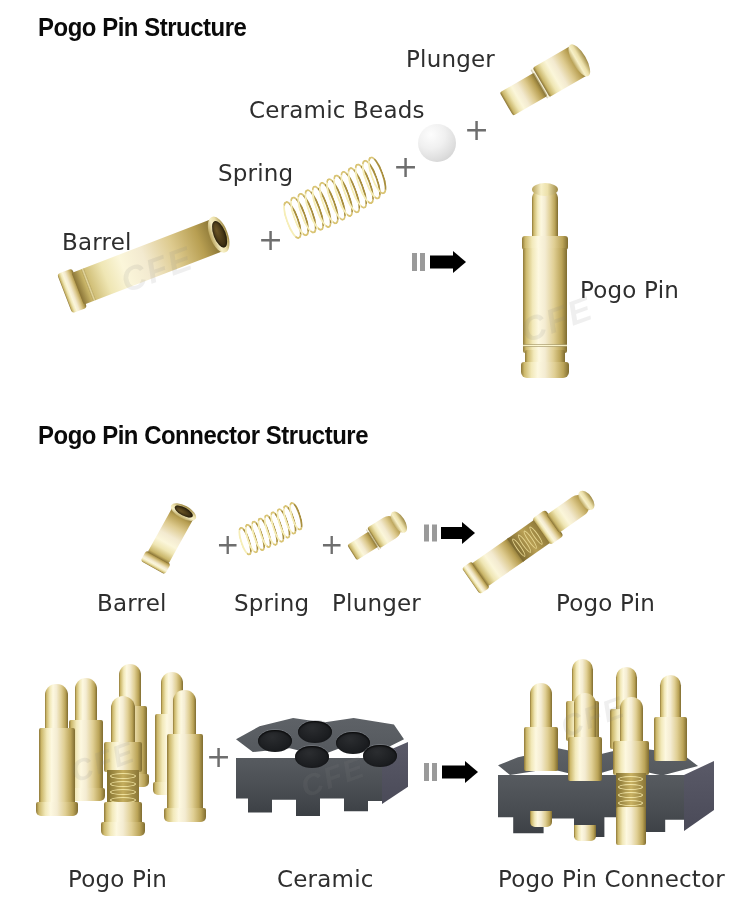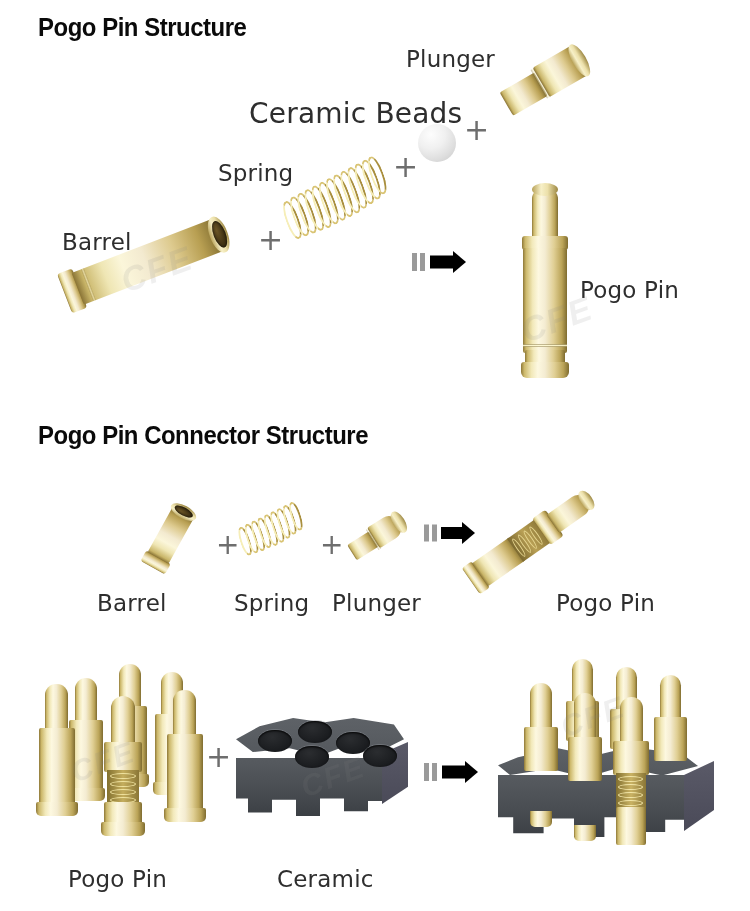--- a/index.html
+++ b/index.html
@@ -142,21 +142,21 @@
 <body>
 
 <div id="page">
 
   <div class="sec-title" style="left:38px; top:12px; font-size:26px;">Pogo Pin Structure</div>
 
   <div class="lbl" style="left:62px; top:229px; font-size:23px;">Barrel</div>
 
   <div class="lbl" style="left:218px; top:160px; font-size:23px;">Spring</div>
 
-  <div class="lbl" style="left:249px; top:97px; font-size:28px;text-align:right;">Ceramic Beads</div>
+  <div class="lbl" style="left:249px; top:97px; font-size:23px;text-align:right;">Ceramic Beads</div>
 
   <div class="lbl" style="left:406px; top:46px; font-size:23px;">Plunger</div>
 
   <div class="lbl" style="left:580px; top:277px; font-size:23px;">Pogo Pin</div>
 
   <div class="plus" style="left:258px; top:225px; font-size:30px;">+</div>
 
   <div class="plus" style="left:393px; top:152px; font-size:30px;">+</div>
 
   <div class="plus" style="left:464px; top:115px; font-size:30px;">+</div>
@@ -300,20 +300,21 @@
 
       <div class="gold-cyl" style="left:104px; top:49px; width:42px; height:22px; border-radius:2px 11px 11px 2px;"></div>
       <div class="cap-top" style="left:139px; top:49px; width:12px; height:22px;"></div>
     </div>
   </div>
 
   <div class="lbl" style="left:68px; top:866px; font-size:23px;">Pogo Pin</div>
 
   <div class="lbl" style="left:277px; top:866px; font-size:23px;">Ceramic</div>
 
+  <div class="lbl" style="left:498px; top:866px; font-size:23px;">Pogo Pin Connector</div>
 
   <div class="plus" style="left:206px; top:742px; font-size:30px;">+</div>
 
   <div class="part" style="left:22px; top:660px; width:200px; height:175px;">
 
     <div style="position:absolute; left:88px; top:0px; width:42px; height:130px;">
       <div class="gold-cyl vert" style="left:9px; top:4px; width:22px; height:46px; border-radius:11px 11px 2px 2px;"></div>
       <div class="gold-cyl vert" style="left:3px; top:46px; width:34px; height:72px;"></div>
       <div class="gold-cyl vert" style="left:1px; top:114px; width:38px; height:13px; border-radius:2px 2px 5px 5px;"></div>
     </div>

